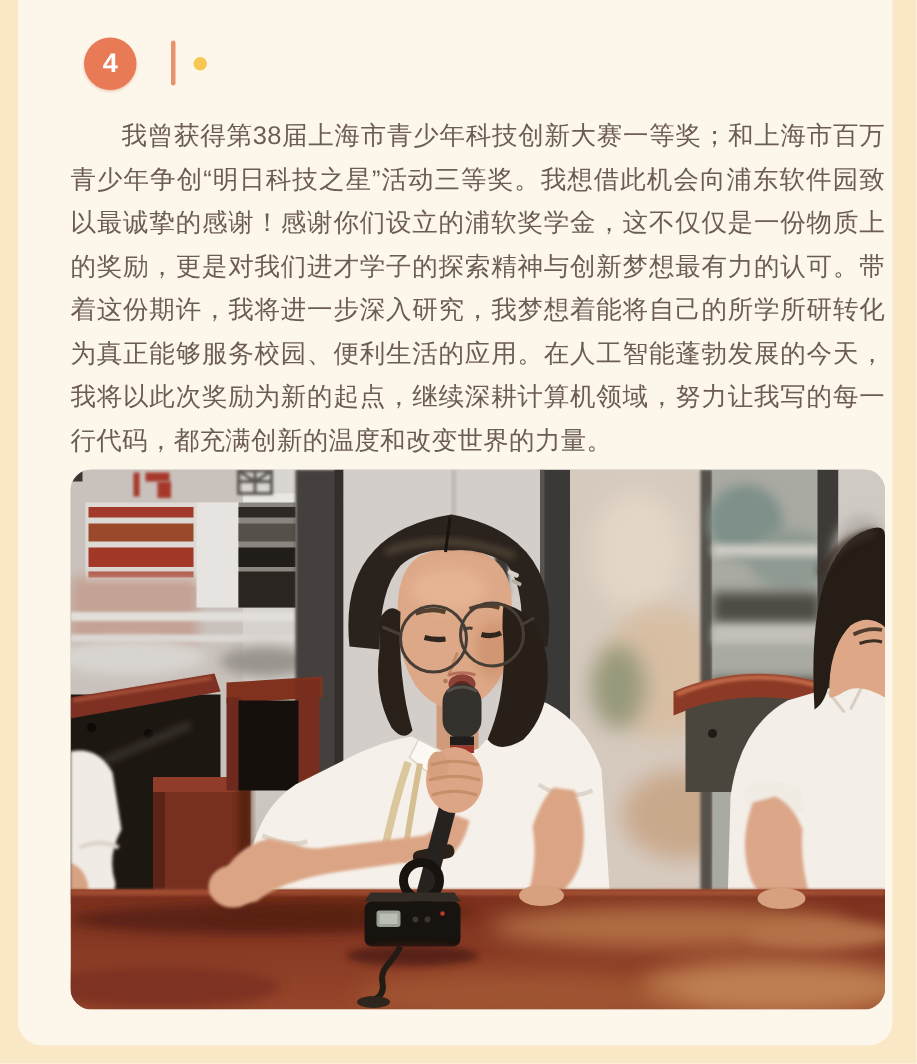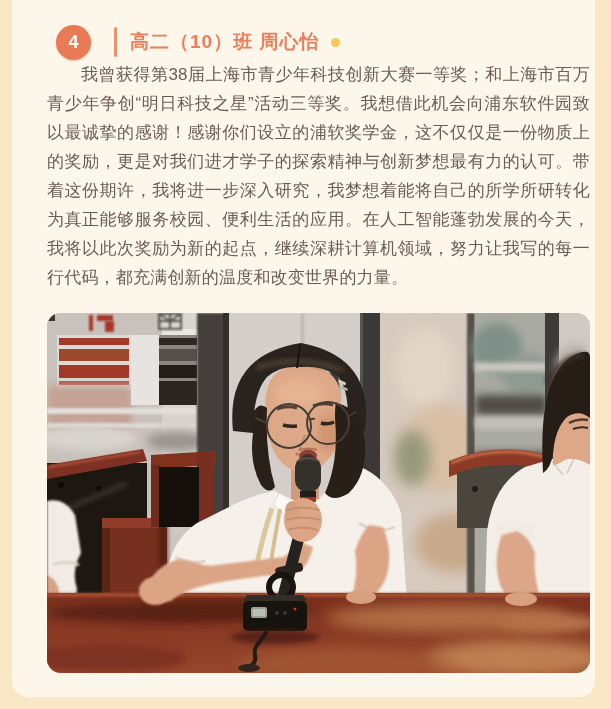--- a/index.html
+++ b/index.html
@@ -28,41 +28,40 @@
     margin-left:23px;
   }
   .entry-title{
     margin-left:13px;
     color:#E97F5C;font-size:19px;font-weight:bold;letter-spacing:1px;
   }
   .dot{
     width:9px;height:9px;border-radius:50%;background:#F6C851;margin-left:12px;
   }
   .para{
-    position:absolute;left:35px;top:60px;width:543px;
+    position:absolute;left:35px;top:76px;width:543px;
     color:#6C5D53;font-size:17px;line-height:29px;
     text-align:justify;text-indent:2em;letter-spacing:.2px;
   }
   .photo{
     position:absolute;left:35px;top:313px;width:543px;height:360px;
     border-radius:14px;overflow:hidden;background:#cfc9c3;
   }
   .photo svg{display:block;width:543px;height:360px;}
 </style>
 </head>
 <body>
 
 <div class="card">
 
   <div class="entry-header">
     <div class="badge">
       <span>4</span>
     </div>
     <div class="vbar"></div>
-    <div class="entry-title">高二（10）班 周心怡</div>
     <div class="dot"></div>
   </div>
 
   <div class="para">我曾获得第38届上海市青少年科技创新大赛一等奖；和上海市百万青少年争创“明日科技之星”活动三等奖。我想借此机会向浦东软件园致以最诚挚的感谢！感谢你们设立的浦软奖学金，这不仅仅是一份物质上的奖励，更是对我们进才学子的探索精神与创新梦想最有力的认可。带着这份期许，我将进一步深入研究，我梦想着能将自己的所学所研转化为真正能够服务校园、便利生活的应用。在人工智能蓬勃发展的今天，我将以此次奖励为新的起点，继续深耕计算机领域，努力让我写的每一行代码，都充满创新的温度和改变世界的力量。</div>
 
   <div class="photo" role="img" aria-label="学生在会议室对着桌面麦克风发言">
     <svg viewBox="0 0 543 360">
       <defs>
         <filter id="f1" x="-30%" y="-30%" width="160%" height="160%">
             <feGaussianBlur stdDeviation="1"></feGaussianBlur>

